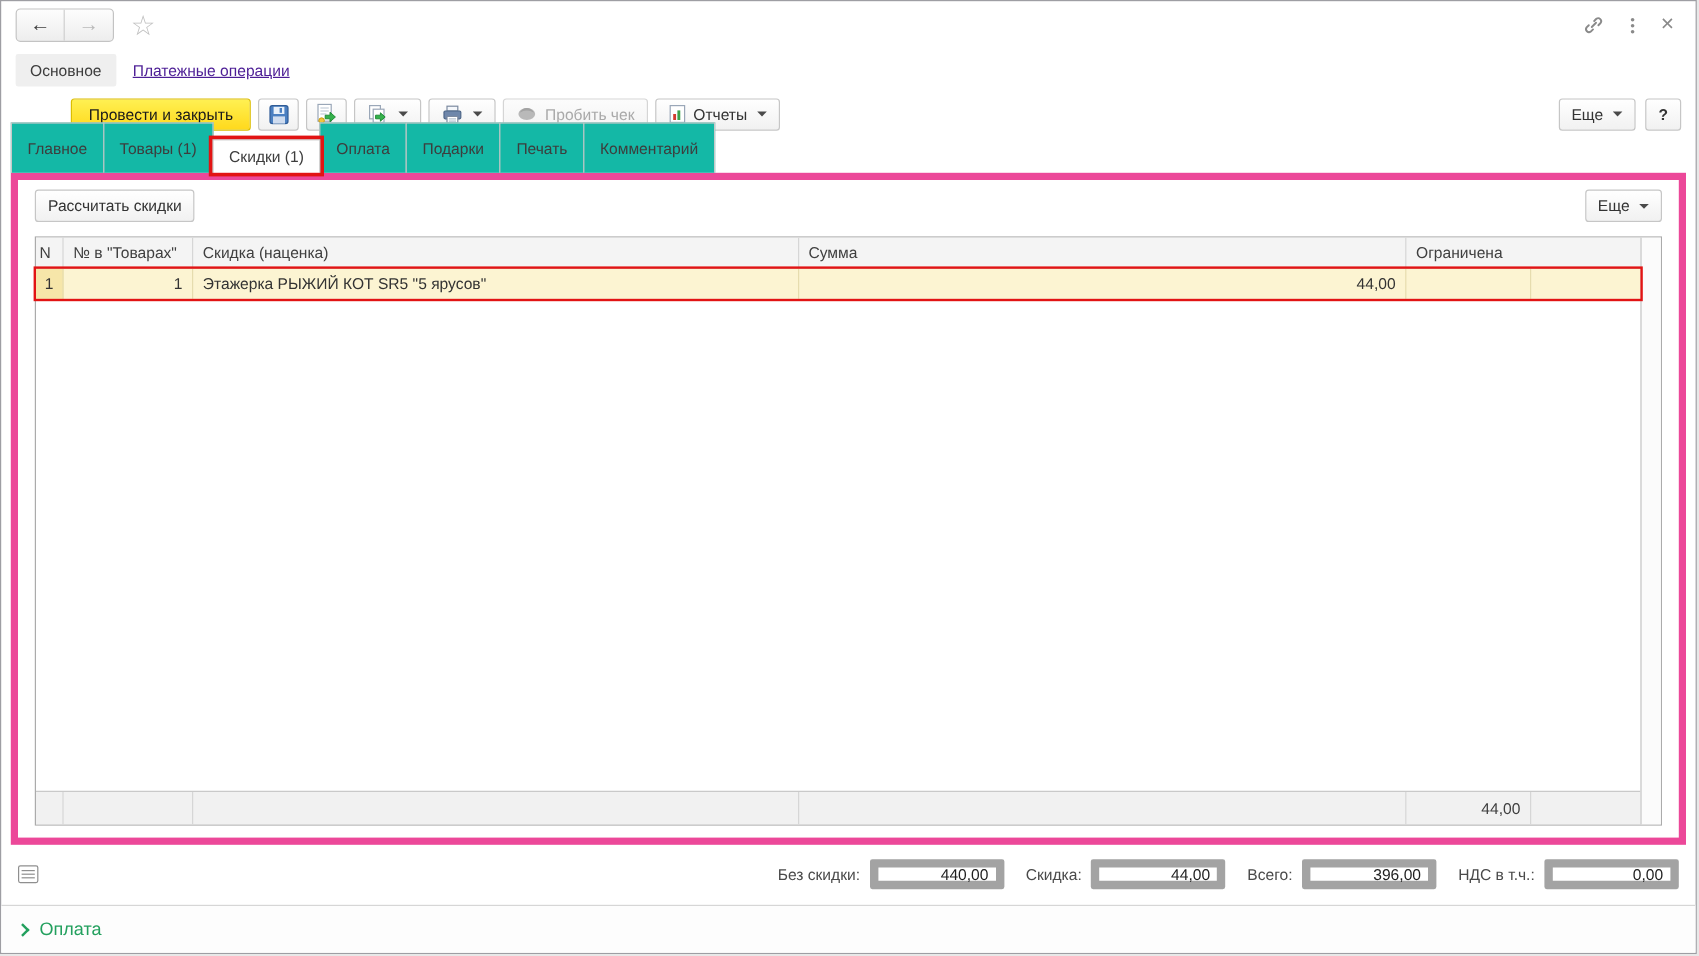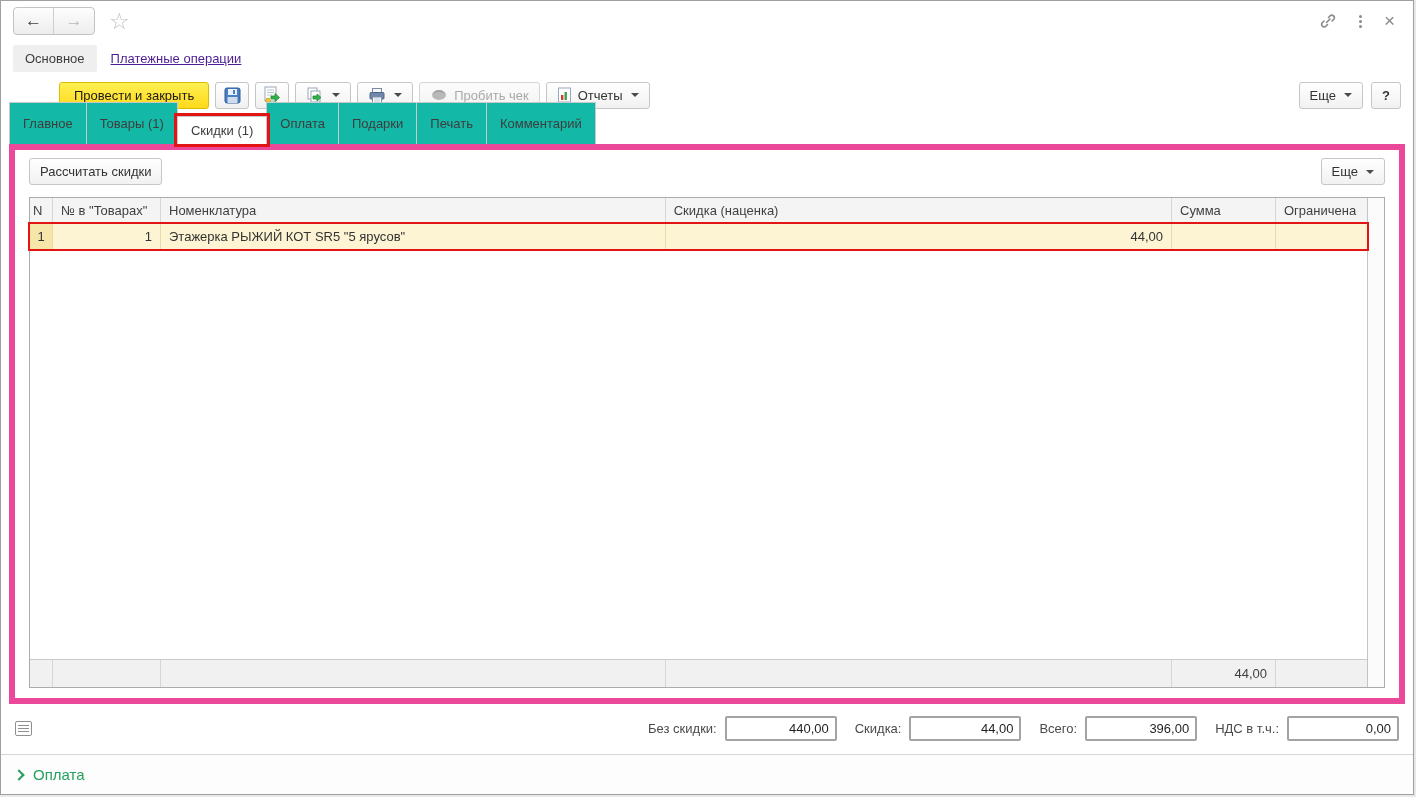--- a/index.html
+++ b/index.html
@@ -63,21 +63,21 @@
   .tfoot > div { border-right:1px solid #d6d6d6; padding-top:6px; padding-bottom:6px; }
   .tfoot > div:last-child { border-right:none; }
   .vscroll { width:17px; border-left:1px solid #c4c4c4; background:#fbfbfb; flex:none; }
 
   
   .totalsrow { display:flex; align-items:center; padding:12px 14px 0 14px; flex:none; }
   .menu-ico { width:17px; height:15px; border:1px solid #8f8f8f; border-radius:2px; display:flex; flex-direction:column; justify-content:center; gap:2px; padding:0 2px; cursor:pointer; }
   .menu-ico i { height:1px; background:#8f8f8f; }
   .totals-fields { margin-left:auto; display:flex; align-items:center; gap:8px; }
   .tlabel { color:#4a4a4a; margin-left:10px; }
-  .tfield { width:112px; height:25px; background:#fff; border:2px solid #a3a3a3; border-radius:2px; display:flex; align-items:center; justify-content:flex-end; padding:0 6px; color:#1f1f1f; }
+  .tfield { width:112px; height:25px; background:#fff; border:7px solid #a3a3a3; border-radius:2px; display:flex; align-items:center; justify-content:flex-end; padding:0 6px; color:#1f1f1f; }
 
   
   .paymentrow { margin-top:auto; border-top:1px solid #d6d6d6; height:40px; display:flex; align-items:center; padding:0 14px; background:#fdfdfd; flex:none; }
   .pay-link { display:flex; align-items:center; gap:10px; color:#23a05e; font-size:15px; cursor:pointer; }
   .chev { width:8px; height:8px; border-top:2px solid #23a05e; border-right:2px solid #23a05e; transform:rotate(45deg); display:inline-block; }
 
   svg { display:block; }
 </style>
 </head>
 <body>
@@ -218,21 +218,20 @@
         <span>Еще</span>
         <span class="caret"></span>
       </div>
     </div>
 
     <div class="table-wrap">
       <div class="table-main">
         <div class="tgrid thead">
           <div style="padding:5px 3px;">N</div>
           <div>№ в "Товарах"</div>
-          <div>Номенклатура</div>
           <div>Скидка (наценка)</div>
           <div>Сумма</div>
           <div>Ограничена</div>
         </div>
 
         <div class="tgrid trow">
           <div class="cell-n">1</div>
           <div class="cell-num">1</div>
           <div>Этажерка РЫЖИЙ КОТ SR5  "5 ярусов"</div>
           <div class="cell-sum">44,00</div>

